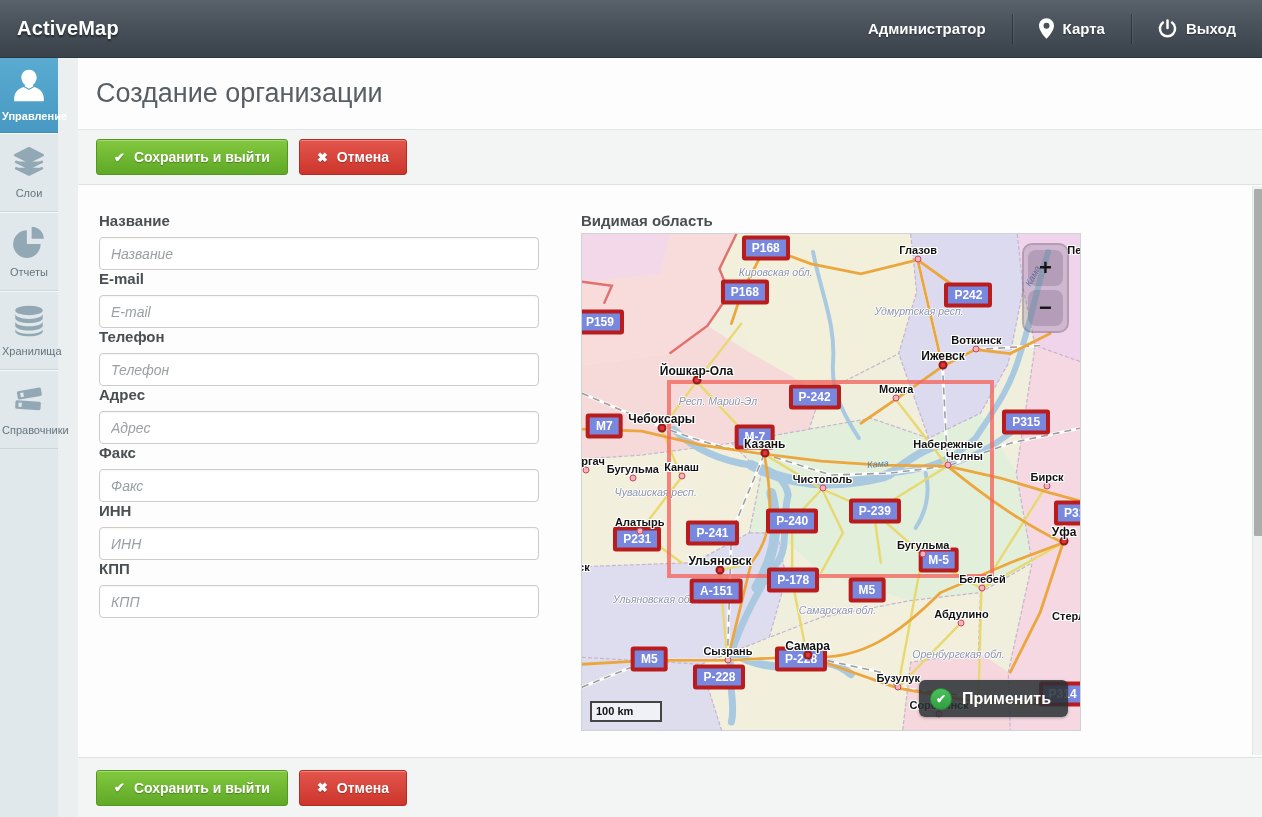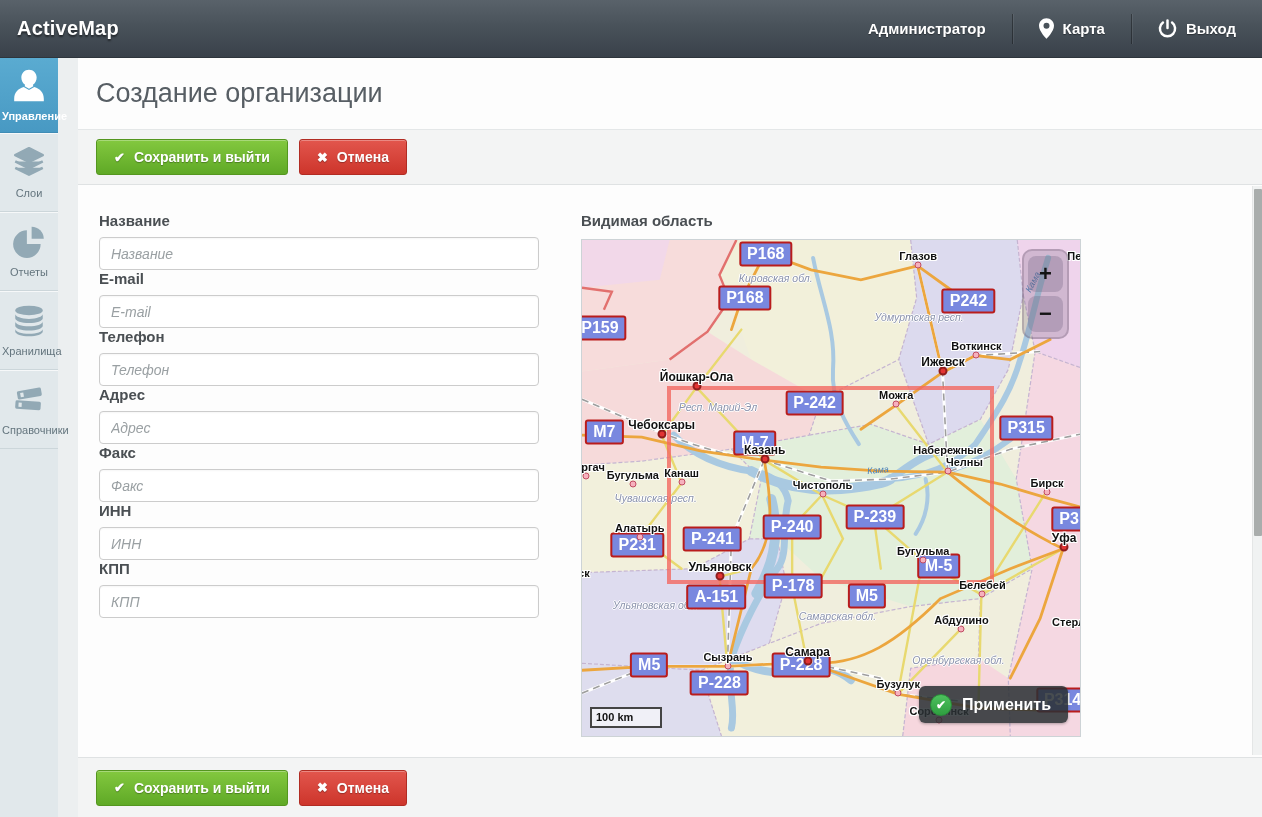--- a/index.html
+++ b/index.html
@@ -78,21 +78,21 @@
   .field label { display:block; font-weight:bold; font-size:15px; color:#4a4f53; margin-bottom:8px; }
   .field input {
     width:440px; height:33px; border:1px solid #ccc; border-radius:4px;
     padding:0 11px; font-size:14px; color:#444; outline:none;
     font-family:"Liberation Sans", sans-serif; box-shadow:inset 0 1px 2px rgba(0,0,0,.04);
   }
   .field input::placeholder { color:#9aa0a3; font-style:italic; opacity:1; }
 
   
   .map-col { position:absolute; left:503px; top:26px; width:500px; }
-  .map-label { font-weight:bold; font-size:15px; color:#4a4f53; margin-bottom:10px; }
+  .map-label { font-weight:bold; font-size:15px; color:#4a4f53; margin-bottom:4px; }
   .map-box {
     position:relative; width:500px; height:498px; overflow:hidden;
     border:1px solid #cdd3d6; background:#f0eedd; cursor:grab;
   }
   .map-svg { position:absolute; left:0; top:0; width:100%; height:100%; }
 
   .map-layer { position:absolute; inset:0; }
   .map-region-label {
     position:absolute; transform:translate(-50%,-50%); white-space:nowrap;
     font-size:10.5px; font-style:italic; color:#8b93ad; z-index:1;
@@ -108,22 +108,22 @@
   }
   .map-place.town .city-dot { width:7px; height:7px; background:#f6b1bd; border:1.5px solid #c14b62; }
   .city-name {
     position:absolute; left:50%; bottom:3px; transform:translateX(-50%);
     white-space:pre; text-align:right; font-size:12px; font-weight:bold; color:#111; line-height:12px;
     text-shadow:1px 0 0 #fff,-1px 0 0 #fff,0 1px 0 #fff,0 -1px 0 #fff,1px 1px 0 #fff,-1px -1px 0 #fff,1px -1px 0 #fff,-1px 1px 0 #fff;
   }
   .map-place.town .city-name { font-size:11px; font-weight:bold; }
   .map-badge {
     position:absolute; transform:translate(-50%,-50%); z-index:3;
-    background:#7988df; border:2px solid #b91c1c; border-radius:3px;
-    color:#fff; font-size:16px; font-weight:bold; padding:1px 6px 2px; white-space:nowrap;
+    background:#7988df; border:4px solid #b91c1c; border-radius:3px;
+    color:#fff; font-size:12px; font-weight:bold; padding:1px 6px 2px; white-space:nowrap;
   }
   .map-selection {
     position:absolute; left:17%; top:29.4%; width:65.8%; height:39.9%;
     border:4px solid rgba(242,104,96,.8); z-index:2; cursor:move;
   }
   .map-zoom {
     position:absolute; top:9px; right:11px; width:47px; padding:4px 4px;
     background:rgba(105,85,115,.22); border:2px solid rgba(90,70,100,.25);
     border-radius:10px; z-index:6;
   }

